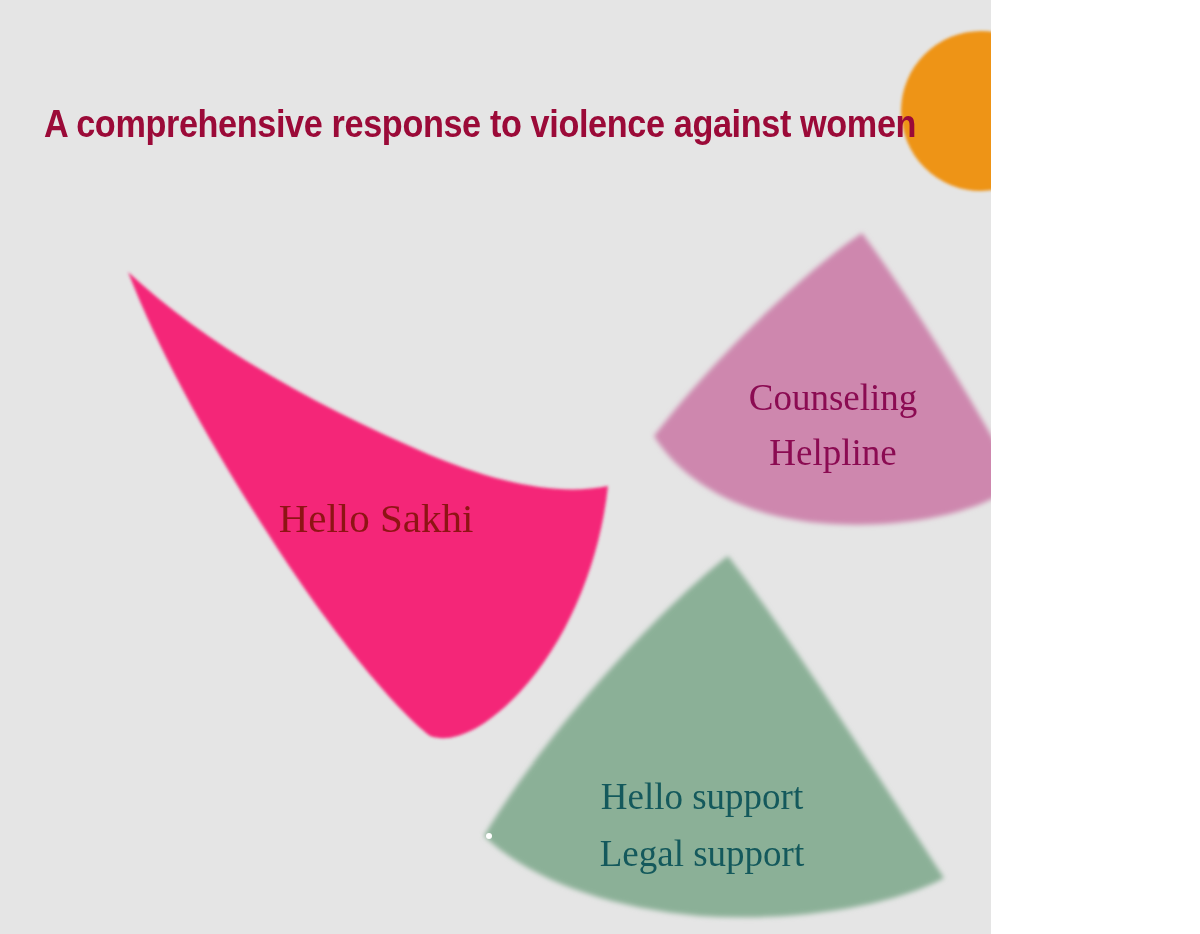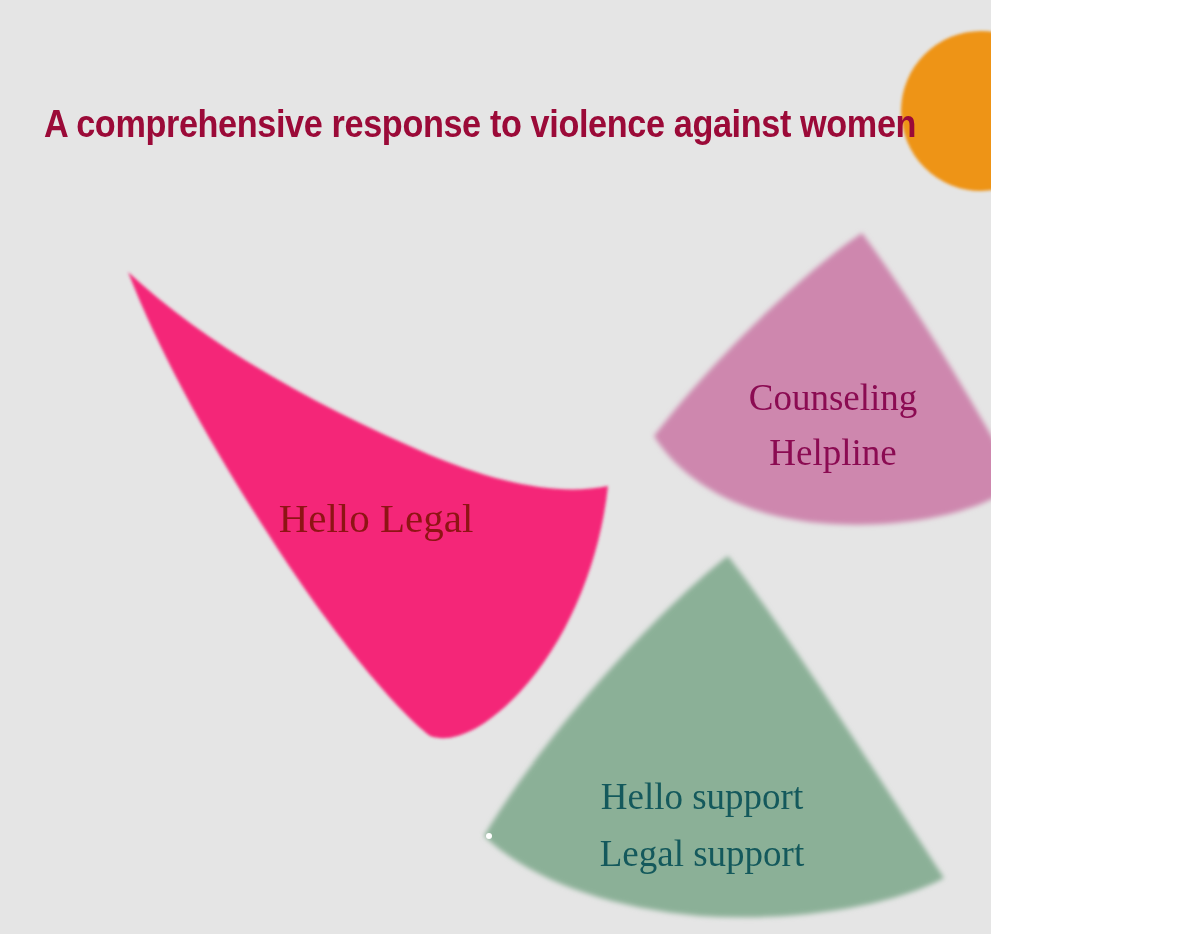--- a/index.html
+++ b/index.html
@@ -118,21 +118,21 @@
              C 790 636 880 780 944 878
              C 888 908 790 922 700 916
              C 606 908 528 878 484 836
              C 552 722 672 598 728 556 Z" fill="#8BB097" filter="url(#softEdgeMore)"></path>
     <circle cx="489" cy="836" r="3" fill="#ffffff"></circle>
   </svg>
 
   <div class="headline">A comprehensive response to violence against women</div>
 
   <div class="shape-label" id="label-helpline">
-    <span class="line">Hello Legal</span>
+    <span class="line">Hello Sakhi</span>
   </div>
 
   <div class="shape-label" id="label-counseling">
     <span class="line">Counseling</span>
     <span class="line">Helpline</span>
   </div>
 
   <div class="shape-label" id="label-legal">
     <span class="line">Hello support</span>
     <span class="line">Legal support</span>

